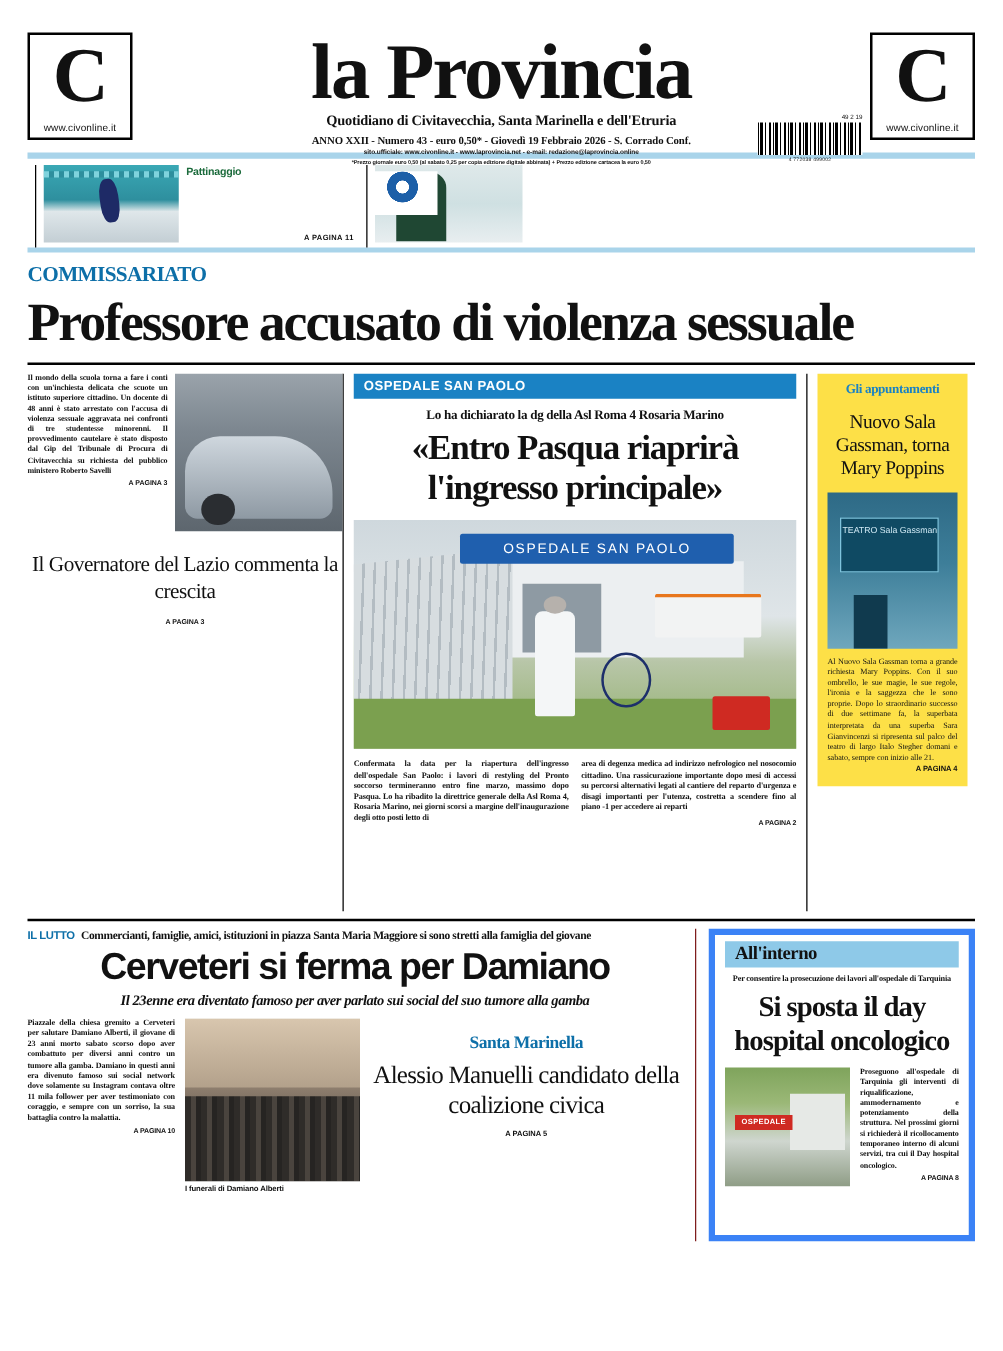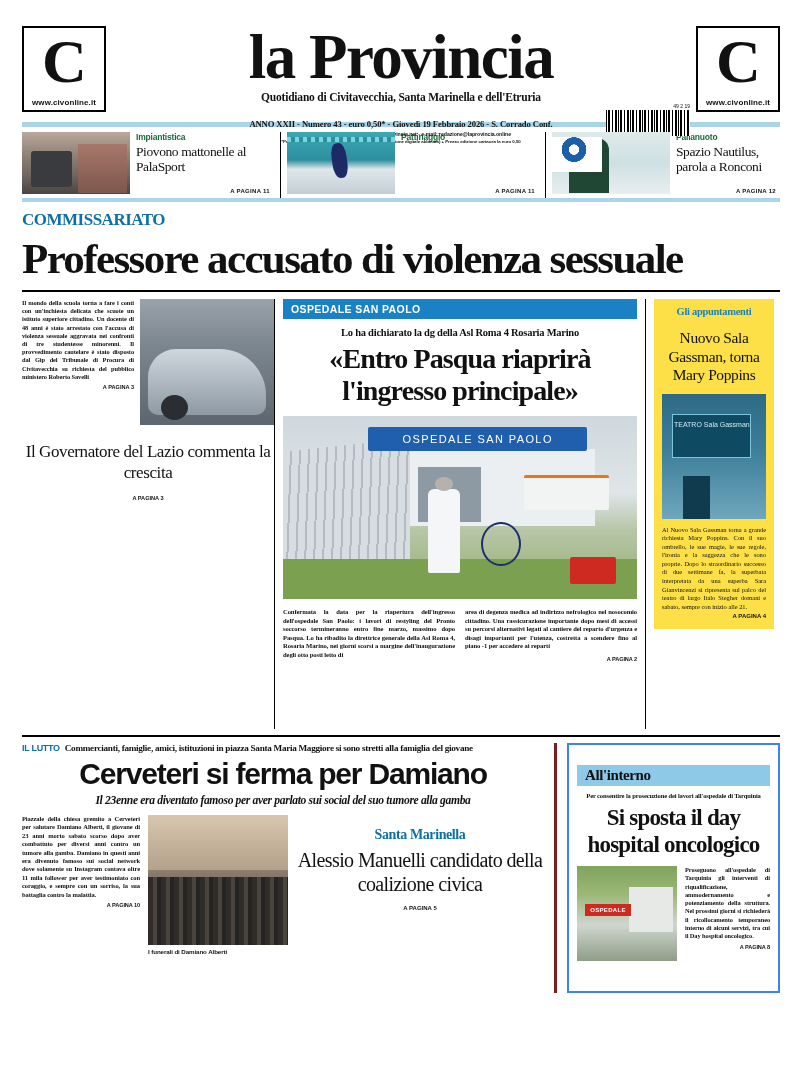--- a/index.html
+++ b/index.html
@@ -12,30 +12,30 @@
   .page{width:802px;height:1081px;position:relative;box-sizing:border-box;padding:0 22px;}
 
   
   .masthead{display:flex;align-items:flex-start;padding-top:26px;height:118px;box-sizing:border-box;}
   .logo-box{
     width:84px;height:86px;border:2px solid #000;box-sizing:border-box;
     display:flex;flex-direction:column;align-items:center;justify-content:space-between;
     padding:2px 0 3px 0;flex:0 0 auto;
   }
   .logo-c{font-family:"Liberation Serif",serif;font-weight:700;font-size:62px;line-height:62px;letter-spacing:-1px;}
-  .logo-url{font-family:"Liberation Sans",sans-serif;font-weight:700;font-size:8px;letter-spacing:.1px;}
+  .logo-url{font-family:"Liberation Sans",sans-serif;font-weight:400;font-size:8px;letter-spacing:.1px;}
   .title-wrap{flex:1;text-align:center;position:relative;padding:0 6px;}
   .paper-title{
     font-family:"Liberation Serif",serif;font-weight:700;font-size:63px;line-height:62px;
     letter-spacing:-1.5px;margin:0;padding:0;
   }
   .paper-sub{
     font-family:"Liberation Serif",serif;font-weight:700;font-size:11.5px;margin-top:3px;letter-spacing:-.2px;
   }
-  .paper-line1{font-family:"Liberation Serif",serif;font-weight:700;font-size:8.6px;margin-top:16px;letter-spacing:-.1px;}
+  .paper-line1{font-family:"Liberation Serif",serif;font-weight:700;font-size:8.6px;margin-top:4px;letter-spacing:-.1px;}
   .paper-line2{font-family:"Liberation Sans",sans-serif;font-weight:700;font-size:5.2px;margin-top:2px;letter-spacing:-.05px;}
   .paper-line3{font-family:"Liberation Sans",sans-serif;font-weight:700;font-size:4.4px;margin-top:2px;letter-spacing:-.05px;}
   .barcode-wrap{position:absolute;right:6px;bottom:2px;text-align:center;}
   .barcode{height:26px;width:84px;display:block;
     background:repeating-linear-gradient(to right,#000 0 1px,#fff 1px 2px,#000 2px 4px,#fff 4px 6px,#000 6px 7px,#fff 7px 9px,#000 9px 11px,#fff 11px 12px);}
   .barcode-num{font-family:"Liberation Sans",sans-serif;font-size:4px;letter-spacing:.2px;margin-top:1px;}
   .barcode-top{font-family:"Liberation Sans",sans-serif;font-size:5px;text-align:right;margin-bottom:1px;}
 
   
   .rule-blue{height:5px;background:#a9d4ea;margin:4px 0 0 0;}
@@ -138,21 +138,21 @@
   .ph-theatre .marquee{position:absolute;left:10%;top:16%;width:74%;height:34%;background:#0f4a63;border:1px solid #7fc4dd;}
   .ph-theatre .marquee span{display:block;color:#cfe9f4;font-family:"Liberation Sans",sans-serif;font-size:7px;text-align:center;line-height:9px;padding-top:5px;}
   .ph-theatre .door{position:absolute;left:20%;bottom:0;width:26%;height:34%;background:#103a4e;}
   .right-body{font-family:"Liberation Serif",serif;font-weight:400;font-size:6.5px;line-height:8.6px;
     text-align:justify;margin-top:7px;letter-spacing:-.05px;}
   .right-page{font-family:"Liberation Sans",sans-serif;font-weight:700;font-size:6px;text-align:right;margin-top:2px;}
 
   
   .rule-black2{height:2px;background:#000;margin-top:6px;}
   .bottom{display:flex;margin-top:6px;height:250px;}
-  .bot-left{width:535px;flex:0 0 535px;padding-right:10px;box-sizing:border-box;border-right:3px solid #7f1d1d;}
+  .bot-left{width:535px;flex:0 0 535px;padding-right:10px;box-sizing:border-box;border-right:1px solid #7f1d1d;}
   .bot-right{width:223px;flex:0 0 223px;padding-left:10px;box-sizing:border-box;}
 
   .lutto-row{display:flex;align-items:baseline;gap:5px;white-space:nowrap;}
   .lutto-kick{font-family:"Liberation Sans",sans-serif;font-weight:700;font-size:9px;color:#0d6fa8;letter-spacing:-.3px;}
   .lutto-txt{font-family:"Liberation Serif",serif;font-weight:700;font-size:9.2px;letter-spacing:-.3px;}
   .bot-head{font-family:"Liberation Sans",sans-serif;font-weight:700;font-size:30px;line-height:34px;
     text-align:center;margin-top:4px;letter-spacing:-1.2px;}
   .bot-sub{font-family:"Liberation Serif",serif;font-style:italic;font-weight:700;font-size:11.6px;
     text-align:center;margin-top:3px;letter-spacing:-.35px;}
   .bot-cols{display:flex;gap:8px;margin-top:8px;}
@@ -177,21 +177,21 @@
     text-align:center;margin-top:5px;letter-spacing:-.8px;}
   .interno-body{display:flex;gap:8px;margin-top:8px;}
   .ph-osped{width:100px;flex:0 0 100px;height:95px;position:relative;overflow:hidden;
     background:linear-gradient(180deg,#7fa45c 0%,#9bb877 30%,#cfd6cf 62%,#8f9d86 100%);}
   .ph-osped .sign{position:absolute;left:8%;top:40%;width:46%;height:13%;background:#cf2a22;color:#fff;
     font-family:"Liberation Sans",sans-serif;font-weight:700;font-size:6px;display:flex;align-items:center;justify-content:center;letter-spacing:.3px;}
   .ph-osped .bld{position:absolute;right:4%;top:22%;width:44%;height:48%;background:#e6e9e6;}
   .interno-txt{flex:1;font-family:"Liberation Serif",serif;font-weight:700;font-size:6.4px;
     line-height:8.3px;text-align:justify;letter-spacing:-.1px;}
   .interno-txt .pg{font-family:"Liberation Sans",sans-serif;font-size:5.6px;text-align:right;display:block;margin-top:2px;}
-  .frame-right{border:2px solid #3b82f6;padding:20px 8px;box-sizing:border-box;height:100%;}
+  .frame-right{border:5px solid #3b82f6;padding:5px 8px;box-sizing:border-box;height:100%;}
   .teaser-sep{width:1px;background:#000;margin:0 6px;align-self:stretch;}
 </style>
 </head>
 <body>
 
 <div class="page">
 
   <div class="masthead">
     <div class="logo-box">
       <div class="logo-c">C</div>
@@ -214,48 +214,35 @@
     <div class="logo-box">
       <div class="logo-c">C</div>
       <div class="logo-url">www.civonline.it</div>
     </div>
   </div>
 
   <div class="rule-blue"></div>
 
   <div class="teasers">
 
-    <div class="teaser" style="flex:0 0 248px">
-      <div class="teaser-img ph ph-hall" style="width:108px"></div>
-      <div class="teaser-txt" style="width:134px">
-        <div class="teaser-kicker">Impiantistica</div>
-        <div class="teaser-head">Piovono mattonelle al PalaSport</div>
-        <div class="teaser-page">A PAGINA 11</div>
-      </div>
-    </div>
 
     <div class="teaser-sep"></div>
 
     <div class="teaser" style="flex:0 0 248px">
       <div class="teaser-img ph ph-skate" style="width:108px"></div>
       <div class="teaser-txt" style="width:134px">
         <div class="teaser-kicker">Pattinaggio</div>
         <div class="teaser-page">A PAGINA 11</div>
       </div>
     </div>
 
     <div class="teaser-sep"></div>
 
     <div class="teaser" style="flex:1">
       <div class="teaser-img ph ph-coach" style="width:118px"></div>
-      <div class="teaser-txt" style="flex:1">
-        <div class="teaser-kicker">Pallanuoto</div>
-        <div class="teaser-head">Spazio Nautilus, parola a Ronconi</div>
-        <div class="teaser-page">A PAGINA 12</div>
-      </div>
     </div>
 
   </div>
 
   <div class="rule-blue-thin"></div>
 
   <div class="main-kicker-row">
     <span class="main-kicker">COMMISSARIATO</span>
   </div>
   <h1 class="main-head">Professore accusato di violenza sessuale</h1>

